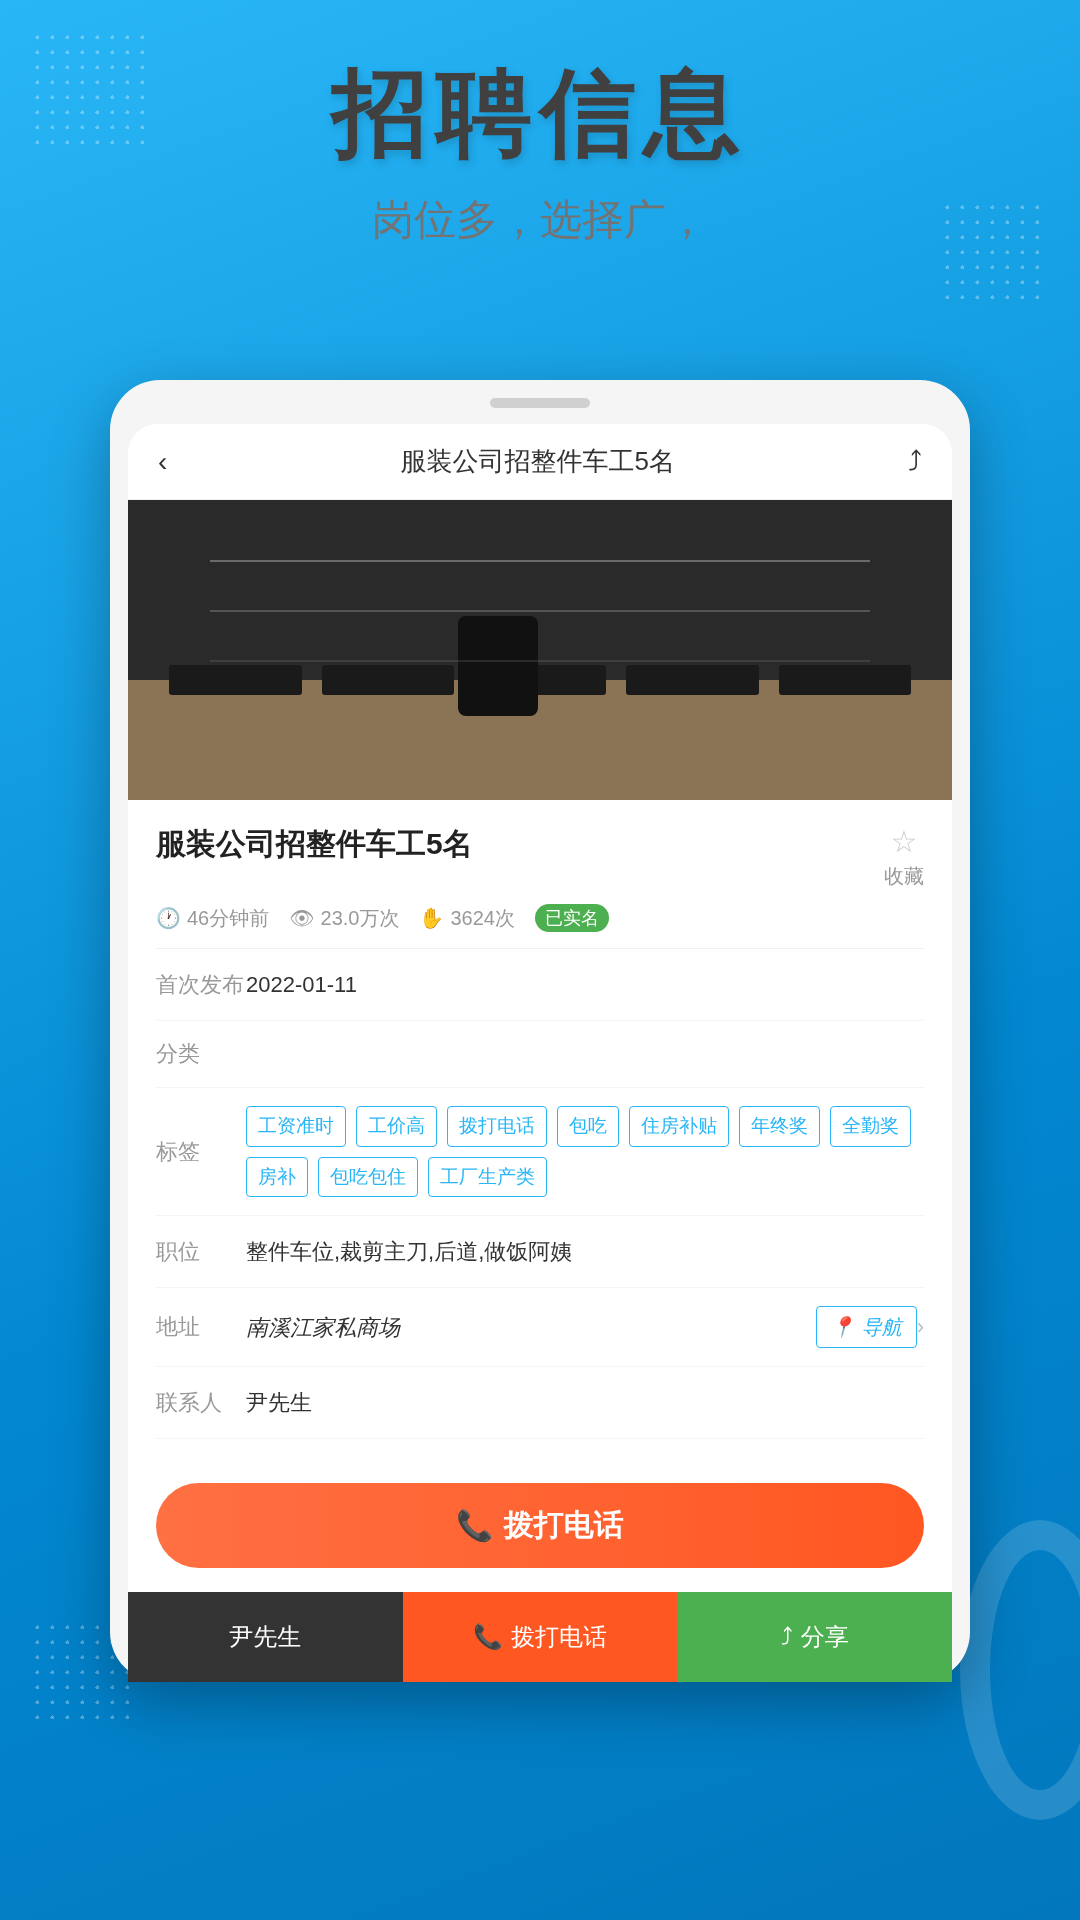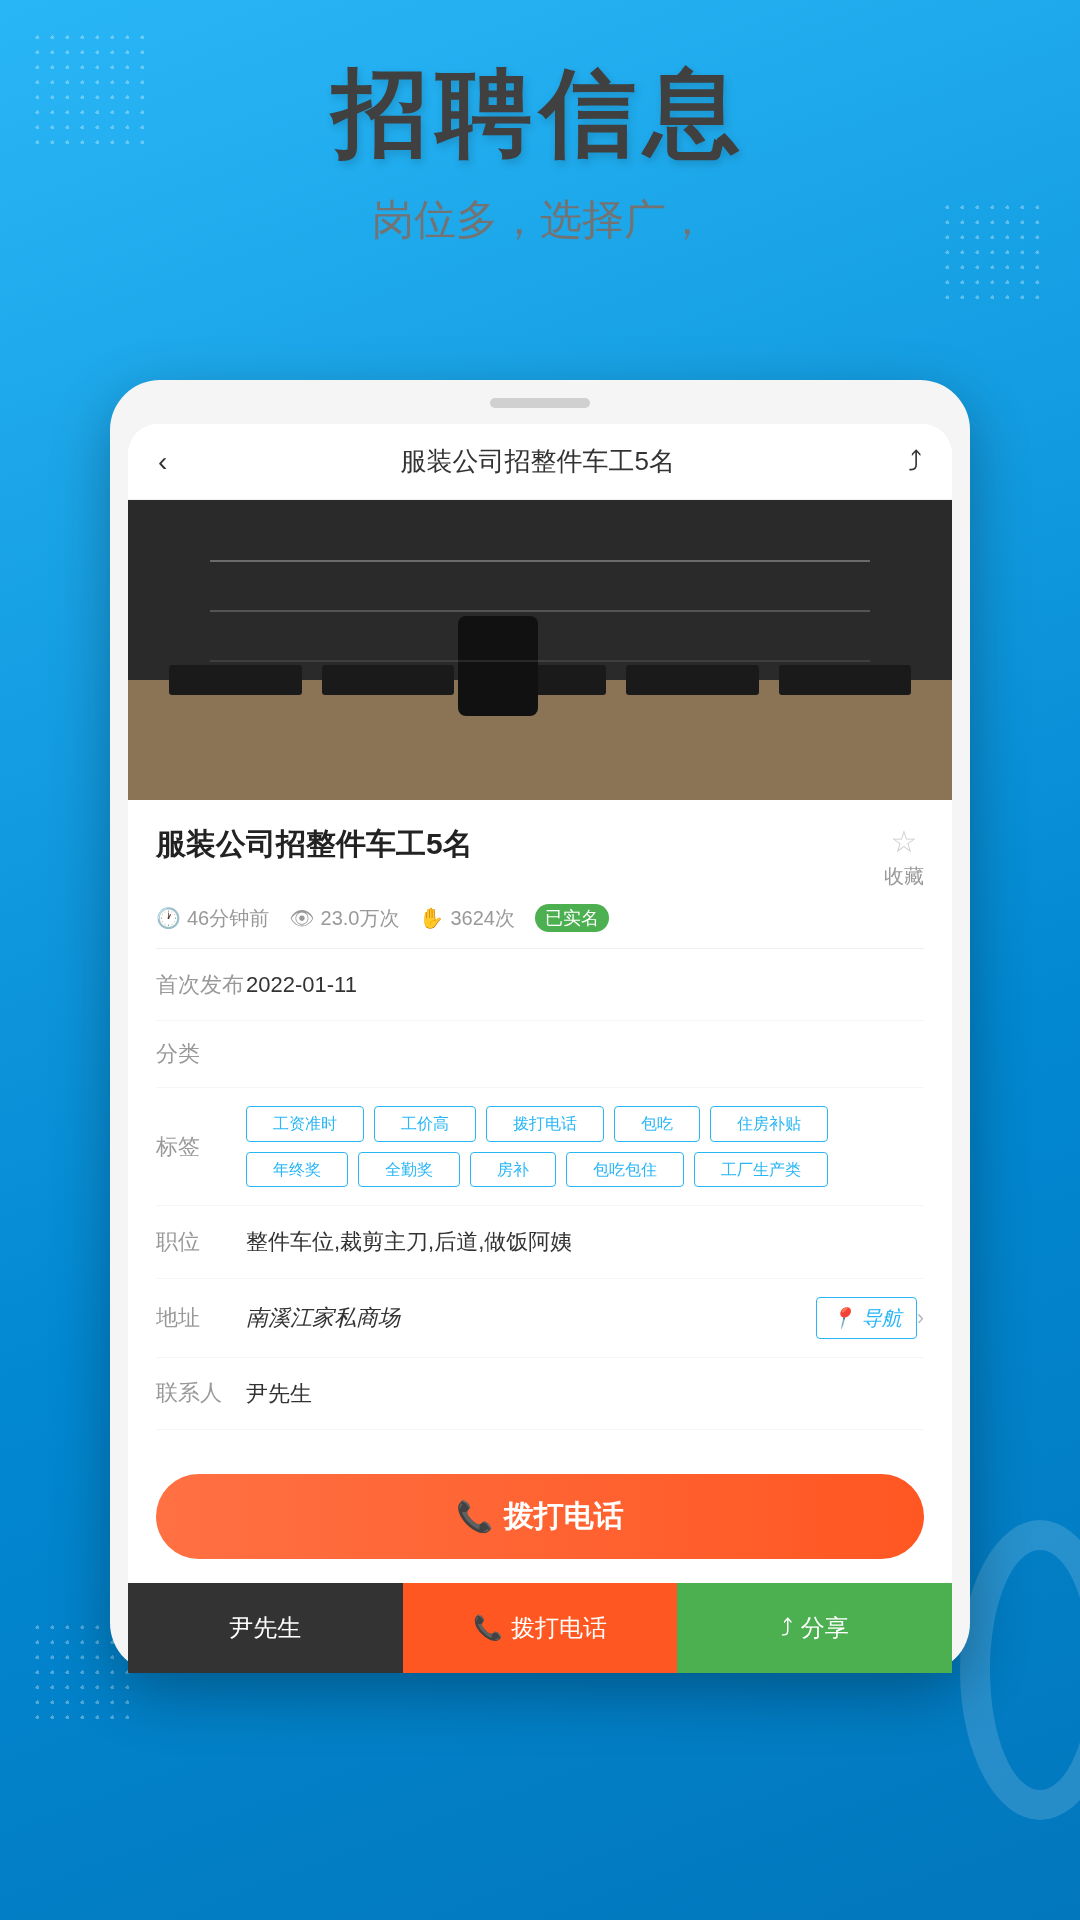--- a/index.html
+++ b/index.html
@@ -257,22 +257,22 @@
 
     
     .tags-wrap {
       display: flex;
       flex-wrap: wrap;
       gap: 10px;
     }
     .tag {
       border: 1px solid #29b6f6;
       color: #29b6f6;
-      font-size: 16px;
-      padding: 4px 26px;
+      font-size: 19px;
+      padding: 4px 11px;
       border-radius: 4px;
     }
 
     
     .address-row {
       display: flex;
       align-items: center;
       justify-content: space-between;
       font-style: italic;
     }

